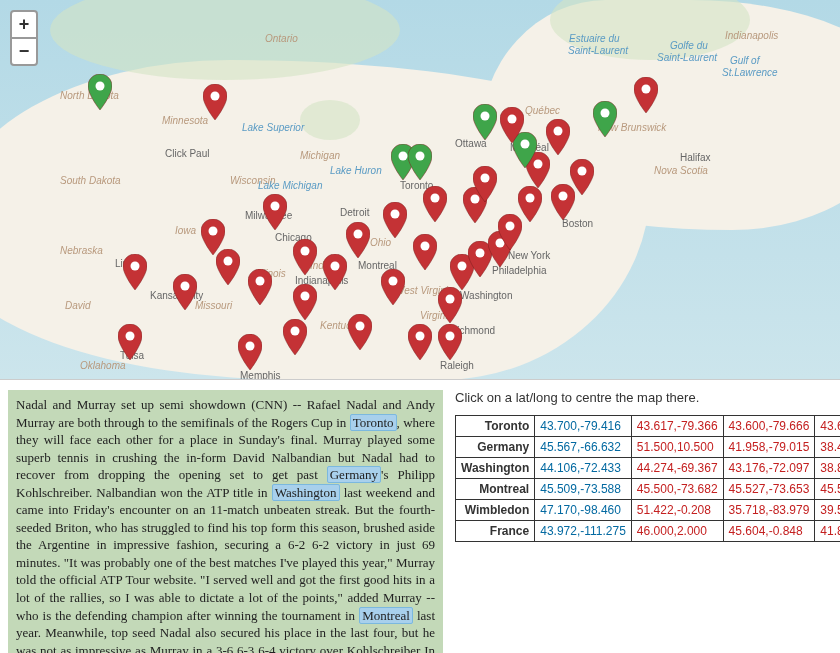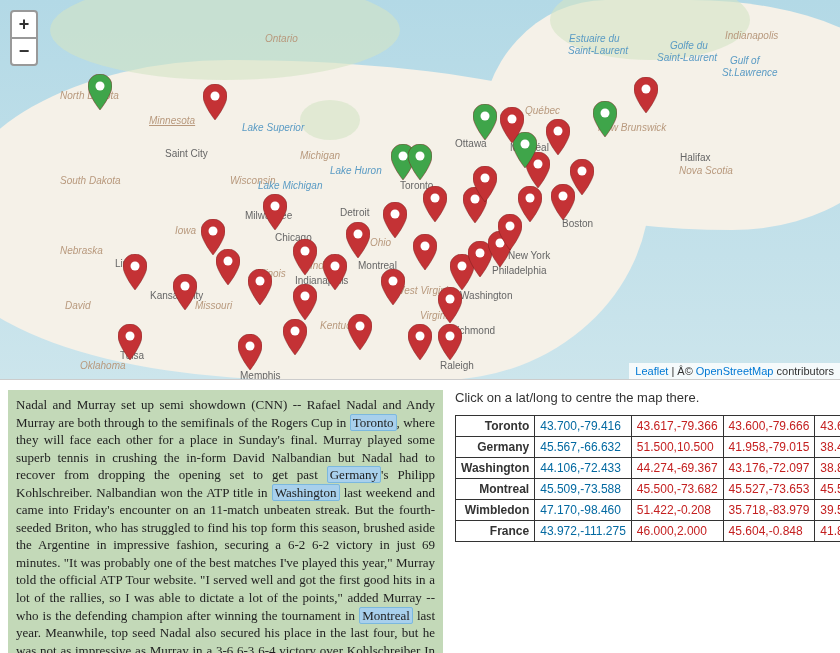--- a/index.html
+++ b/index.html
@@ -53,58 +53,58 @@
   <div class="map-green green2"></div>
   <div class="map-green green3"></div>
 
   <div class="zoom-controls">
     <div class="zoom-btn">+</div>
     <div class="zoom-btn">−</div>
   </div>
 
   <div id="labels-layer">
       <span class="map-label state" style="left: 60px; top: 90px;">North Dakota</span>
-      <span class="map-label state" style="left: 149px; top: 115px; text-decoration: underline;">Minnesota</span>
+      <span class="map-label state" style="left: 162px; top: 115px;">Minnesota</span>
       <span class="map-label state" style="left: 60px; top: 175px;">South Dakota</span>
       <span class="map-label state" style="left: 230px; top: 175px;">Wisconsin</span>
       <span class="map-label state" style="left: 300px; top: 150px;">Michigan</span>
       <span class="map-label state" style="left: 175px; top: 225px;">Iowa</span>
       <span class="map-label state" style="left: 60px; top: 245px;">Nebraska</span>
       <span class="map-label state" style="left: 258px; top: 268px;">Illinois</span>
       <span class="map-label state" style="left: 310px; top: 260px;">Indiana</span>
       <span class="map-label state" style="left: 370px; top: 237px;">Ohio</span>
       <span class="map-label state" style="left: 195px; top: 300px;">Missouri</span>
       <span class="map-label state" style="left: 65px; top: 300px;">David</span>
       <span class="map-label state" style="left: 395px; top: 285px;">West Virginia</span>
       <span class="map-label state" style="left: 420px; top: 310px;">Virginia</span>
       <span class="map-label state" style="left: 320px; top: 320px;">Kentucky</span>
       <span class="map-label state" style="left: 80px; top: 360px; text-align: center;">Oklahoma</span>
       <span class="map-label state" style="left: 265px; top: 33px;">Ontario</span>
       <span class="map-label state" style="left: 525px; top: 105px;">Québec</span>
-      <span class="map-label city" style="left: 165px; top: 148px;">Saint City</span>
+      <span class="map-label city" style="left: 165px; top: 148px;">Click Paul</span>
       <span class="map-label city" style="left: 245px; top: 210px;">Milwaukee</span>
       <span class="map-label city" style="left: 275px; top: 232px;">Chicago</span>
       <span class="map-label city" style="left: 340px; top: 207px;">Detroit</span>
       <span class="map-label city" style="left: 400px; top: 180px;">Toronto</span>
       <span class="map-label city" style="left: 455px; top: 138px;">Ottawa</span>
       <span class="map-label city" style="left: 510px; top: 142px;">Montréal</span>
       <span class="map-label city" style="left: 562px; top: 218px;">Boston</span>
       <span class="map-label city" style="left: 508px; top: 250px;">New York</span>
       <span class="map-label city" style="left: 492px; top: 265px;">Philadelphia</span>
       <span class="map-label city" style="left: 460px; top: 290px;">Washington</span>
       <span class="map-label city" style="left: 450px; top: 325px;">Richmond</span>
       <span class="map-label city" style="left: 440px; top: 360px;">Raleigh</span>
       <span class="map-label city" style="left: 295px; top: 275px;">Indianapolis</span>
       <span class="map-label city" style="left: 358px; top: 260px;">Montreal</span>
       <span class="map-label city" style="left: 115px; top: 258px;">Lincoln</span>
       <span class="map-label city" style="left: 150px; top: 290px;">Kansas City</span>
       <span class="map-label city" style="left: 120px; top: 350px;">Tulsa</span>
       <span class="map-label city" style="left: 240px; top: 370px;">Memphis</span>
       <span class="map-label city" style="left: 680px; top: 152px;">Halifax</span>
-      <span class="map-label state" style="left: 679px; top: 165px; font-style: italic;">Nova Scotia</span>
+      <span class="map-label state" style="left: 654px; top: 165px; font-style: italic;">Nova Scotia</span>
       <span class="map-label state" style="left: 598px; top: 122px;">New Brunswick</span>
       <span class="map-label water" style="left: 242px; top: 122px;">Lake Superior</span>
       <span class="map-label water" style="left: 258px; top: 180px;">Lake Michigan</span>
       <span class="map-label water" style="left: 330px; top: 165px;">Lake Huron</span>
       <span class="map-label water" style="left: 569px; top: 33px;">Estuaire du</span>
       <span class="map-label water" style="left: 568px; top: 45px;">Saint-Laurent</span>
       <span class="map-label water" style="left: 670px; top: 40px;">Golfe du</span>
       <span class="map-label water" style="left: 657px; top: 52px;">Saint-Laurent</span>
       <span class="map-label water" style="left: 730px; top: 55px;">Gulf of</span>
       <span class="map-label water" style="left: 722px; top: 67px; text-align: right;">St.Lawrence</span>
@@ -270,23 +270,20 @@
       <div class="marker" style="left: 605px; top: 137px;"><svg viewBox="0 0 24 36">
           <path d="M12 0C5.4 0 0 5.4 0 12c0 9 12 24 12 24s12-15 12-24C24 5.4 18.6 0 12 0z" fill="#3fa54a" stroke="#7a1f1f" stroke-width="0.5"></path>
           <circle cx="12" cy="12" r="4.5" fill="#fff"></circle>
         </svg></div>
       <div class="marker" style="left: 646px; top: 113px;"><svg viewBox="0 0 24 36">
           <path d="M12 0C5.4 0 0 5.4 0 12c0 9 12 24 12 24s12-15 12-24C24 5.4 18.6 0 12 0z" fill="#c43235" stroke="#7a1f1f" stroke-width="0.5"></path>
           <circle cx="12" cy="12" r="4.5" fill="#fff"></circle>
         </svg></div>
     </div>
 
-  <div class="attribution">
-    <a>Leaflet</a><span> | Â© </span><a>OpenStreetMap</a><span> contributors</span>
-  </div>
 </div>
 
 <div class="content-row">
   <div class="article">
     <span>Nadal and Murray set up semi showdown (CNN) -- Rafael Nadal and Andy Murray are both through to the semifinals of the Rogers Cup in </span><span class="hl">Toronto</span><span>, where they will face each other for a place in Sunday's final. Murray played some superb tennis in crushing the in-form David Nalbandian but Nadal had to recover from dropping the opening set to get past </span><span class="hl">Germany</span><span>'s Philipp Kohlschreiber. Nalbandian won the ATP title in </span><span class="hl">Washington</span><span> last weekend and came into Friday's encounter on an 11-match unbeaten streak. But the fourth-seeded Briton, who has struggled to find his top form this season, brushed aside the Argentine in impressive fashion, securing a 6-2 6-2 victory in just 69 minutes. "It was probably one of the best matches I've played this year," Murray told the official ATP Tour website. "I served well and got the first good hits in a lot of the rallies, so I was able to dictate a lot of the points," added Murray -- who is the defending champion after winning the tournament in </span><span class="hl">Montreal</span><span> last year. Meanwhile, top seed Nadal also secured his place in the last four, but he was not as impressive as Murray in a 3-6 6-3 6-4 victory over Kohlschreiber In the evening session, third seed Federer will face a </span>
   </div>
   <div class="right-col">
     <div class="instructions">Click on a lat/long to centre the map there.</div>
     <table>
       <tbody id="coord-tbody">

